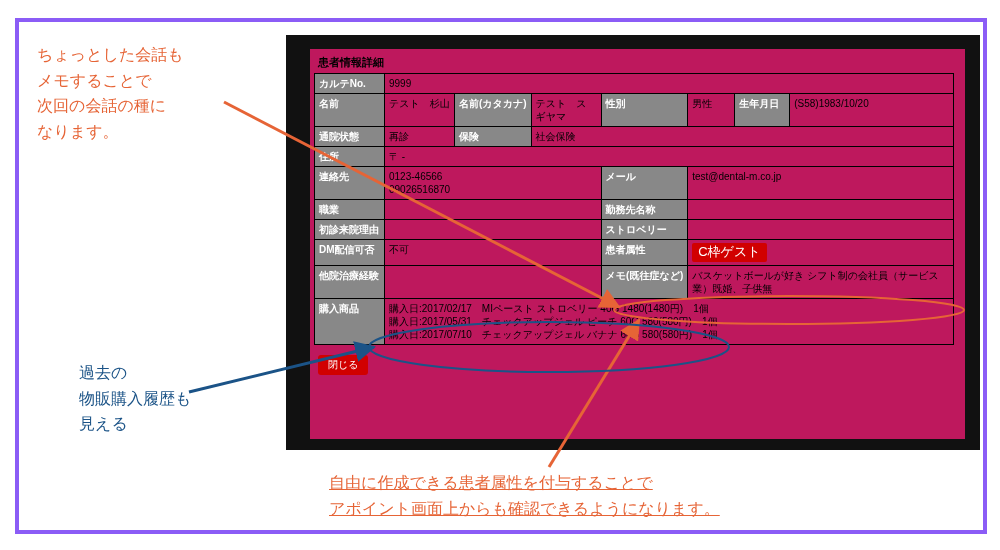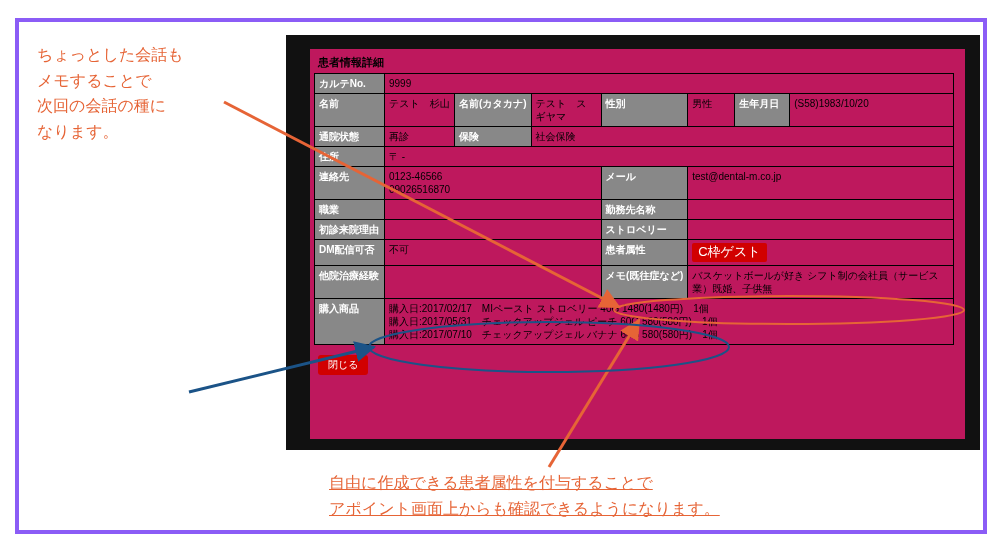--- a/index.html
+++ b/index.html
@@ -97,20 +97,23 @@
 </head>
 <body>
 
 <div class="frame">
 
   <div class="anno red" style="left:18px; top:20px;">ちょっとした会話も
 メモすることで
 次回の会話の種に
 なります。</div>
 
+  <div class="anno blue" style="left:60px; top:338px;">過去の
+物販購入履歴も
+見える</div>
 
   <div class="anno red" style="left:310px; top:448px;text-decoration:underline;">自由に作成できる患者属性を付与することで
 アポイント画面上からも確認できるようになります。</div>
 
   <div class="shot">
     <div class="shot-inner">
       <div class="title">患者情報詳細</div>
 
       <table class="detail">
 

